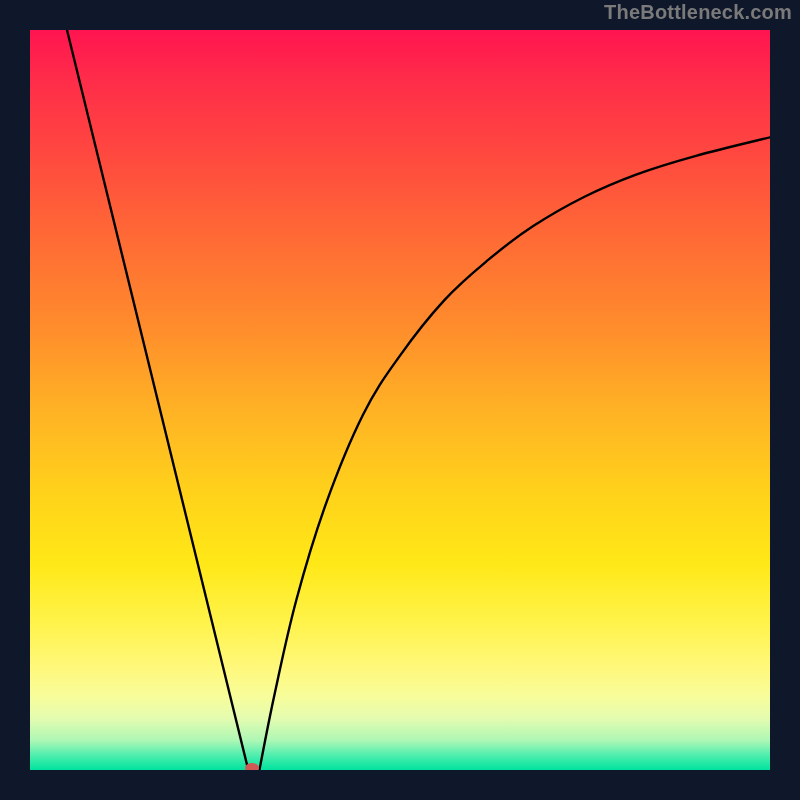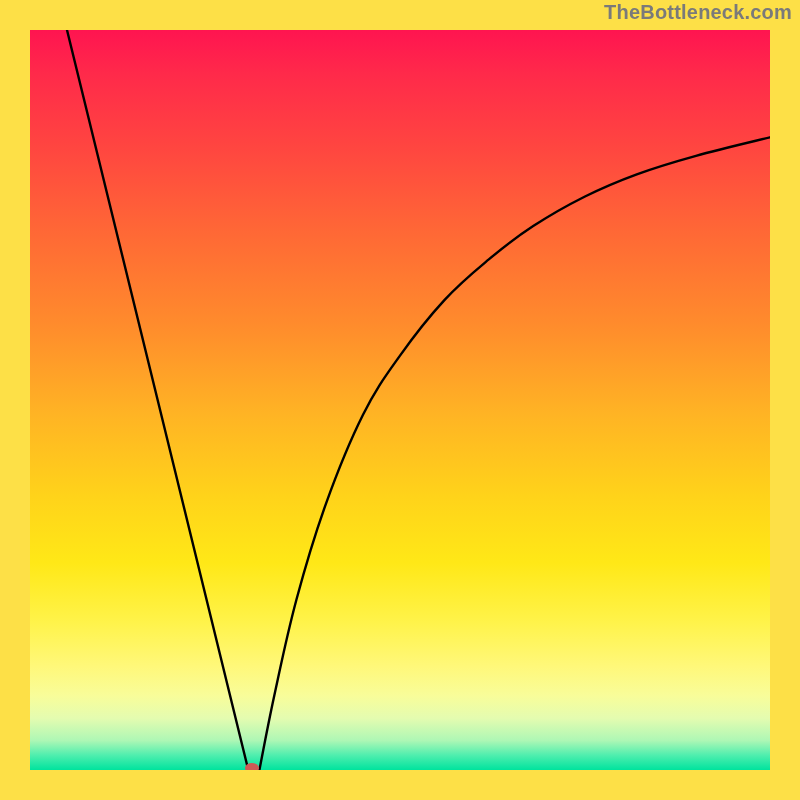--- a/index.html
+++ b/index.html
@@ -8,21 +8,21 @@
     width: 800px;
     height: 800px;
     background: #000000;
     font-family: Arial, Helvetica, sans-serif;
     overflow: hidden;
   }
   .container {
     position: relative;
     width: 800px;
     height: 800px;
-    background: #fde047;
+    background: #0f172a;
   }
   .watermark {
     position: absolute;
     top: 1px;
     right: 8px;
     color: #7a7a7a;
     font-size: 20px;
     font-weight: 600;
     letter-spacing: 0.2px;
     z-index: 10;

